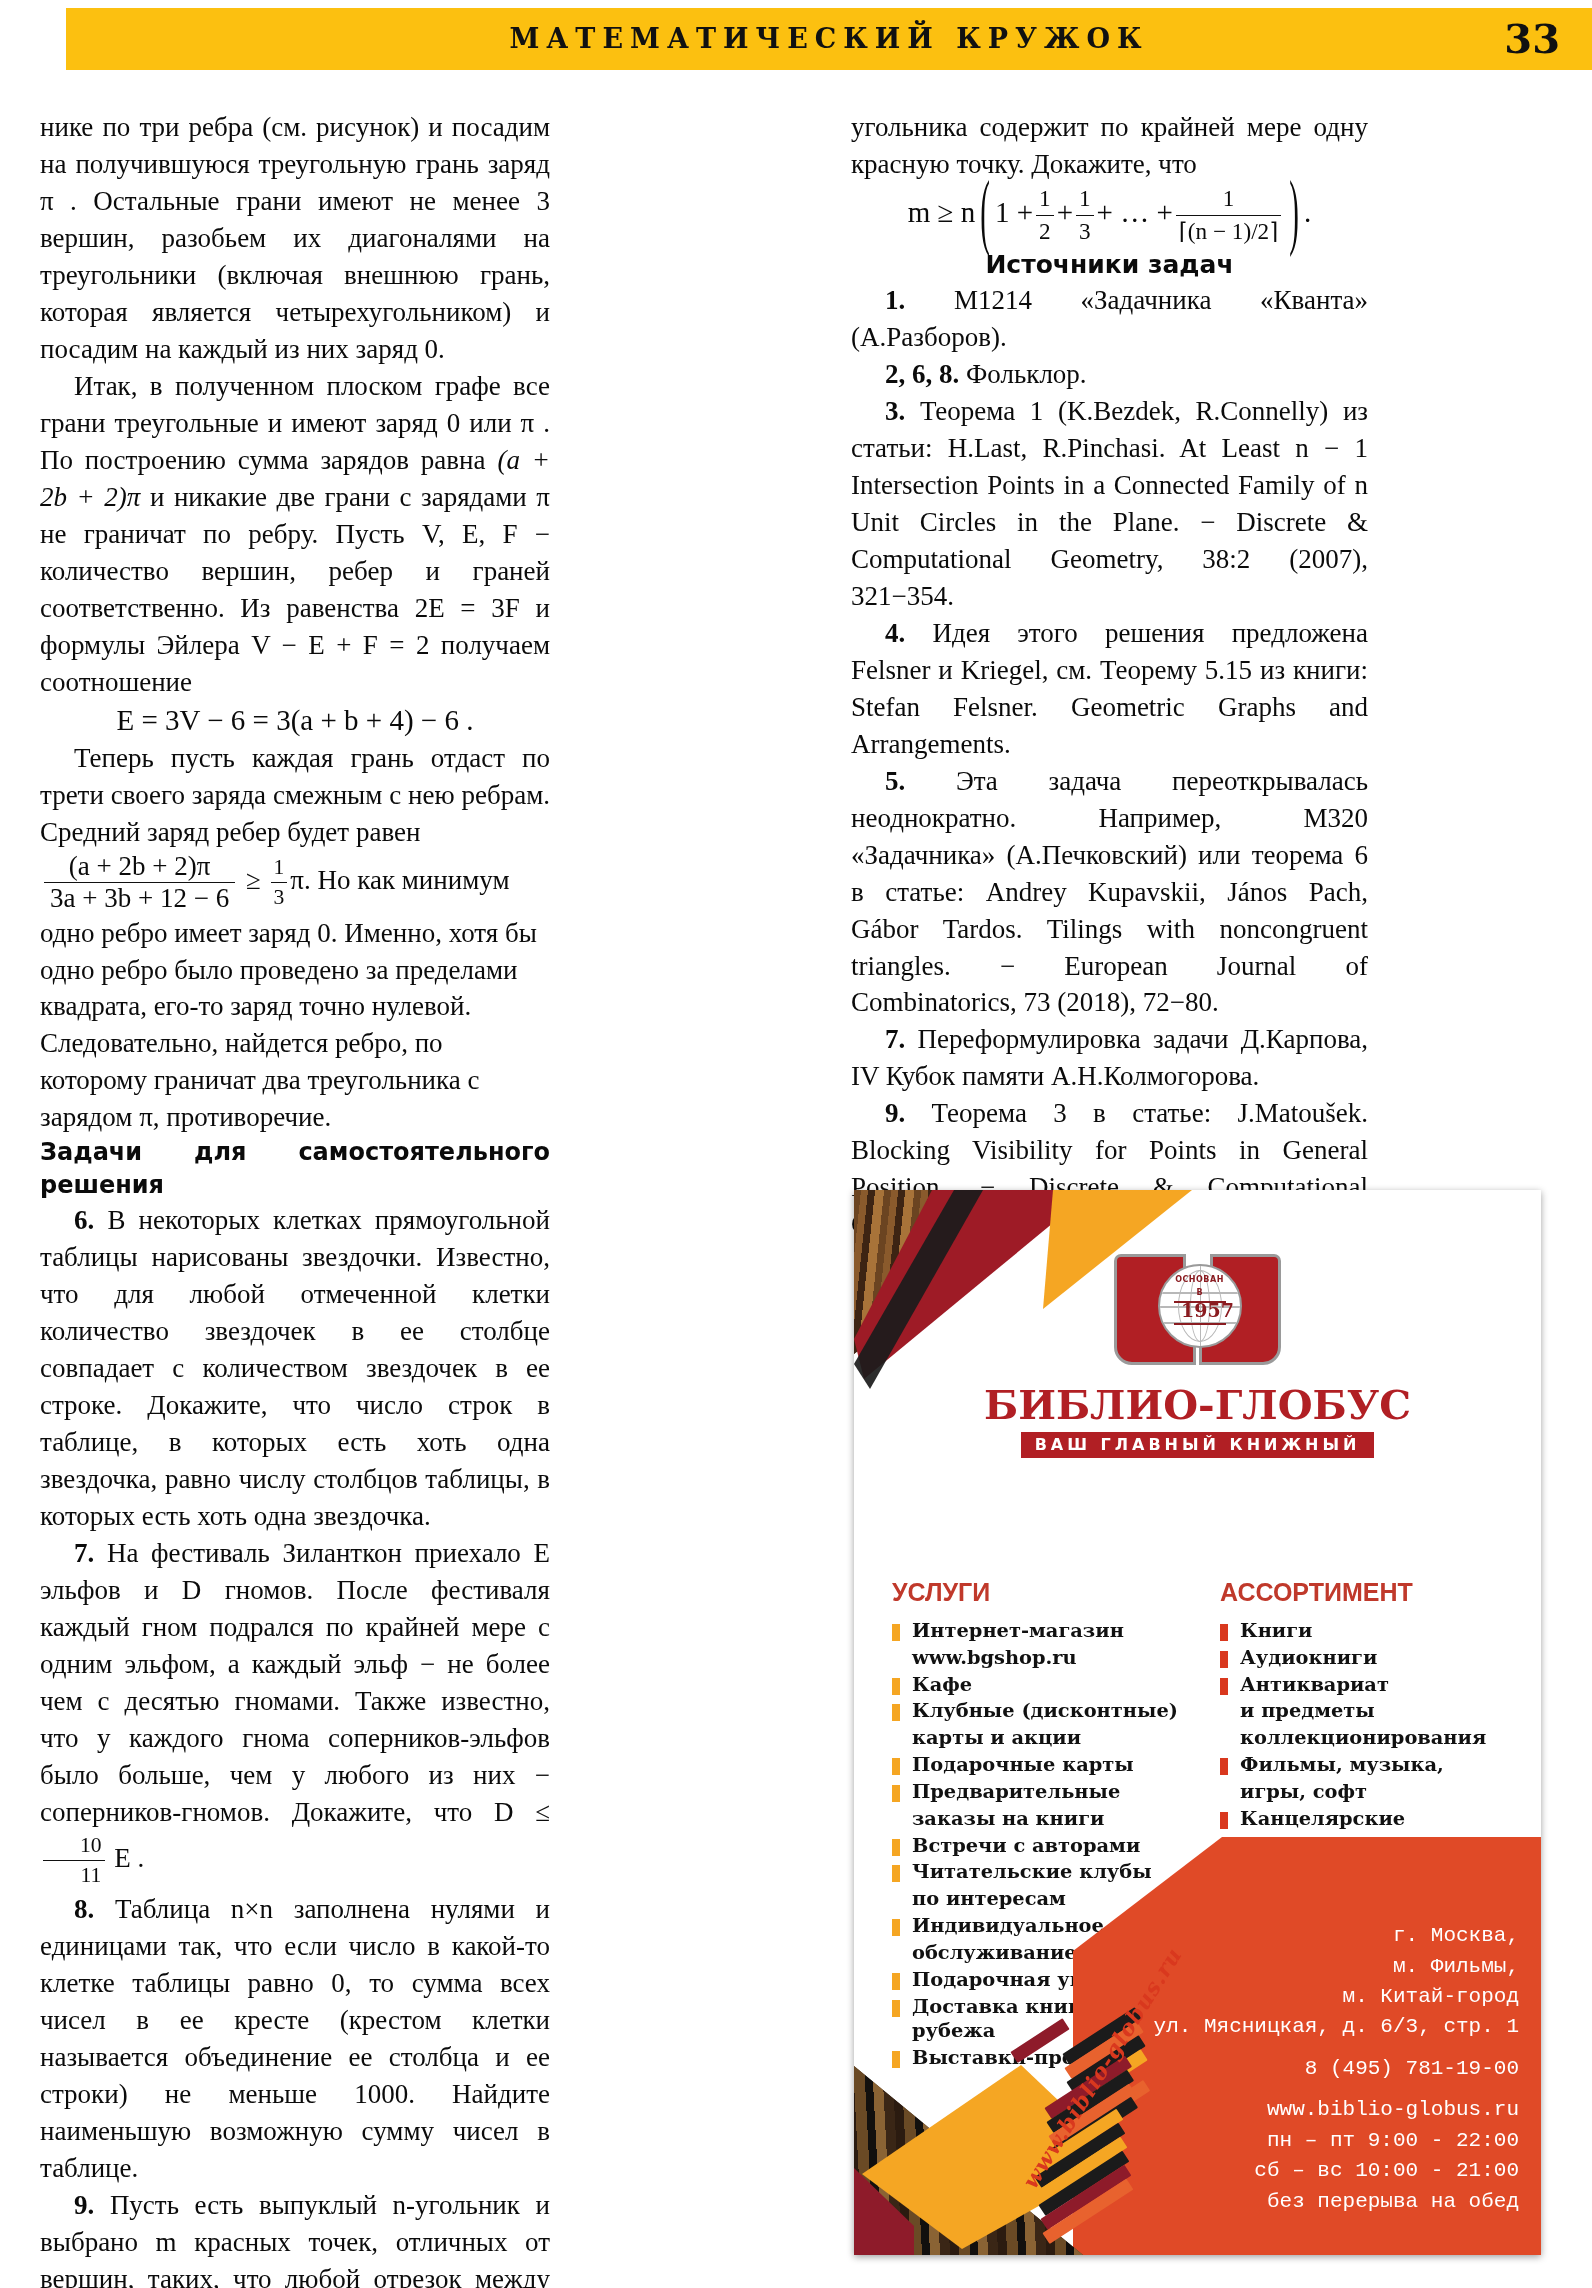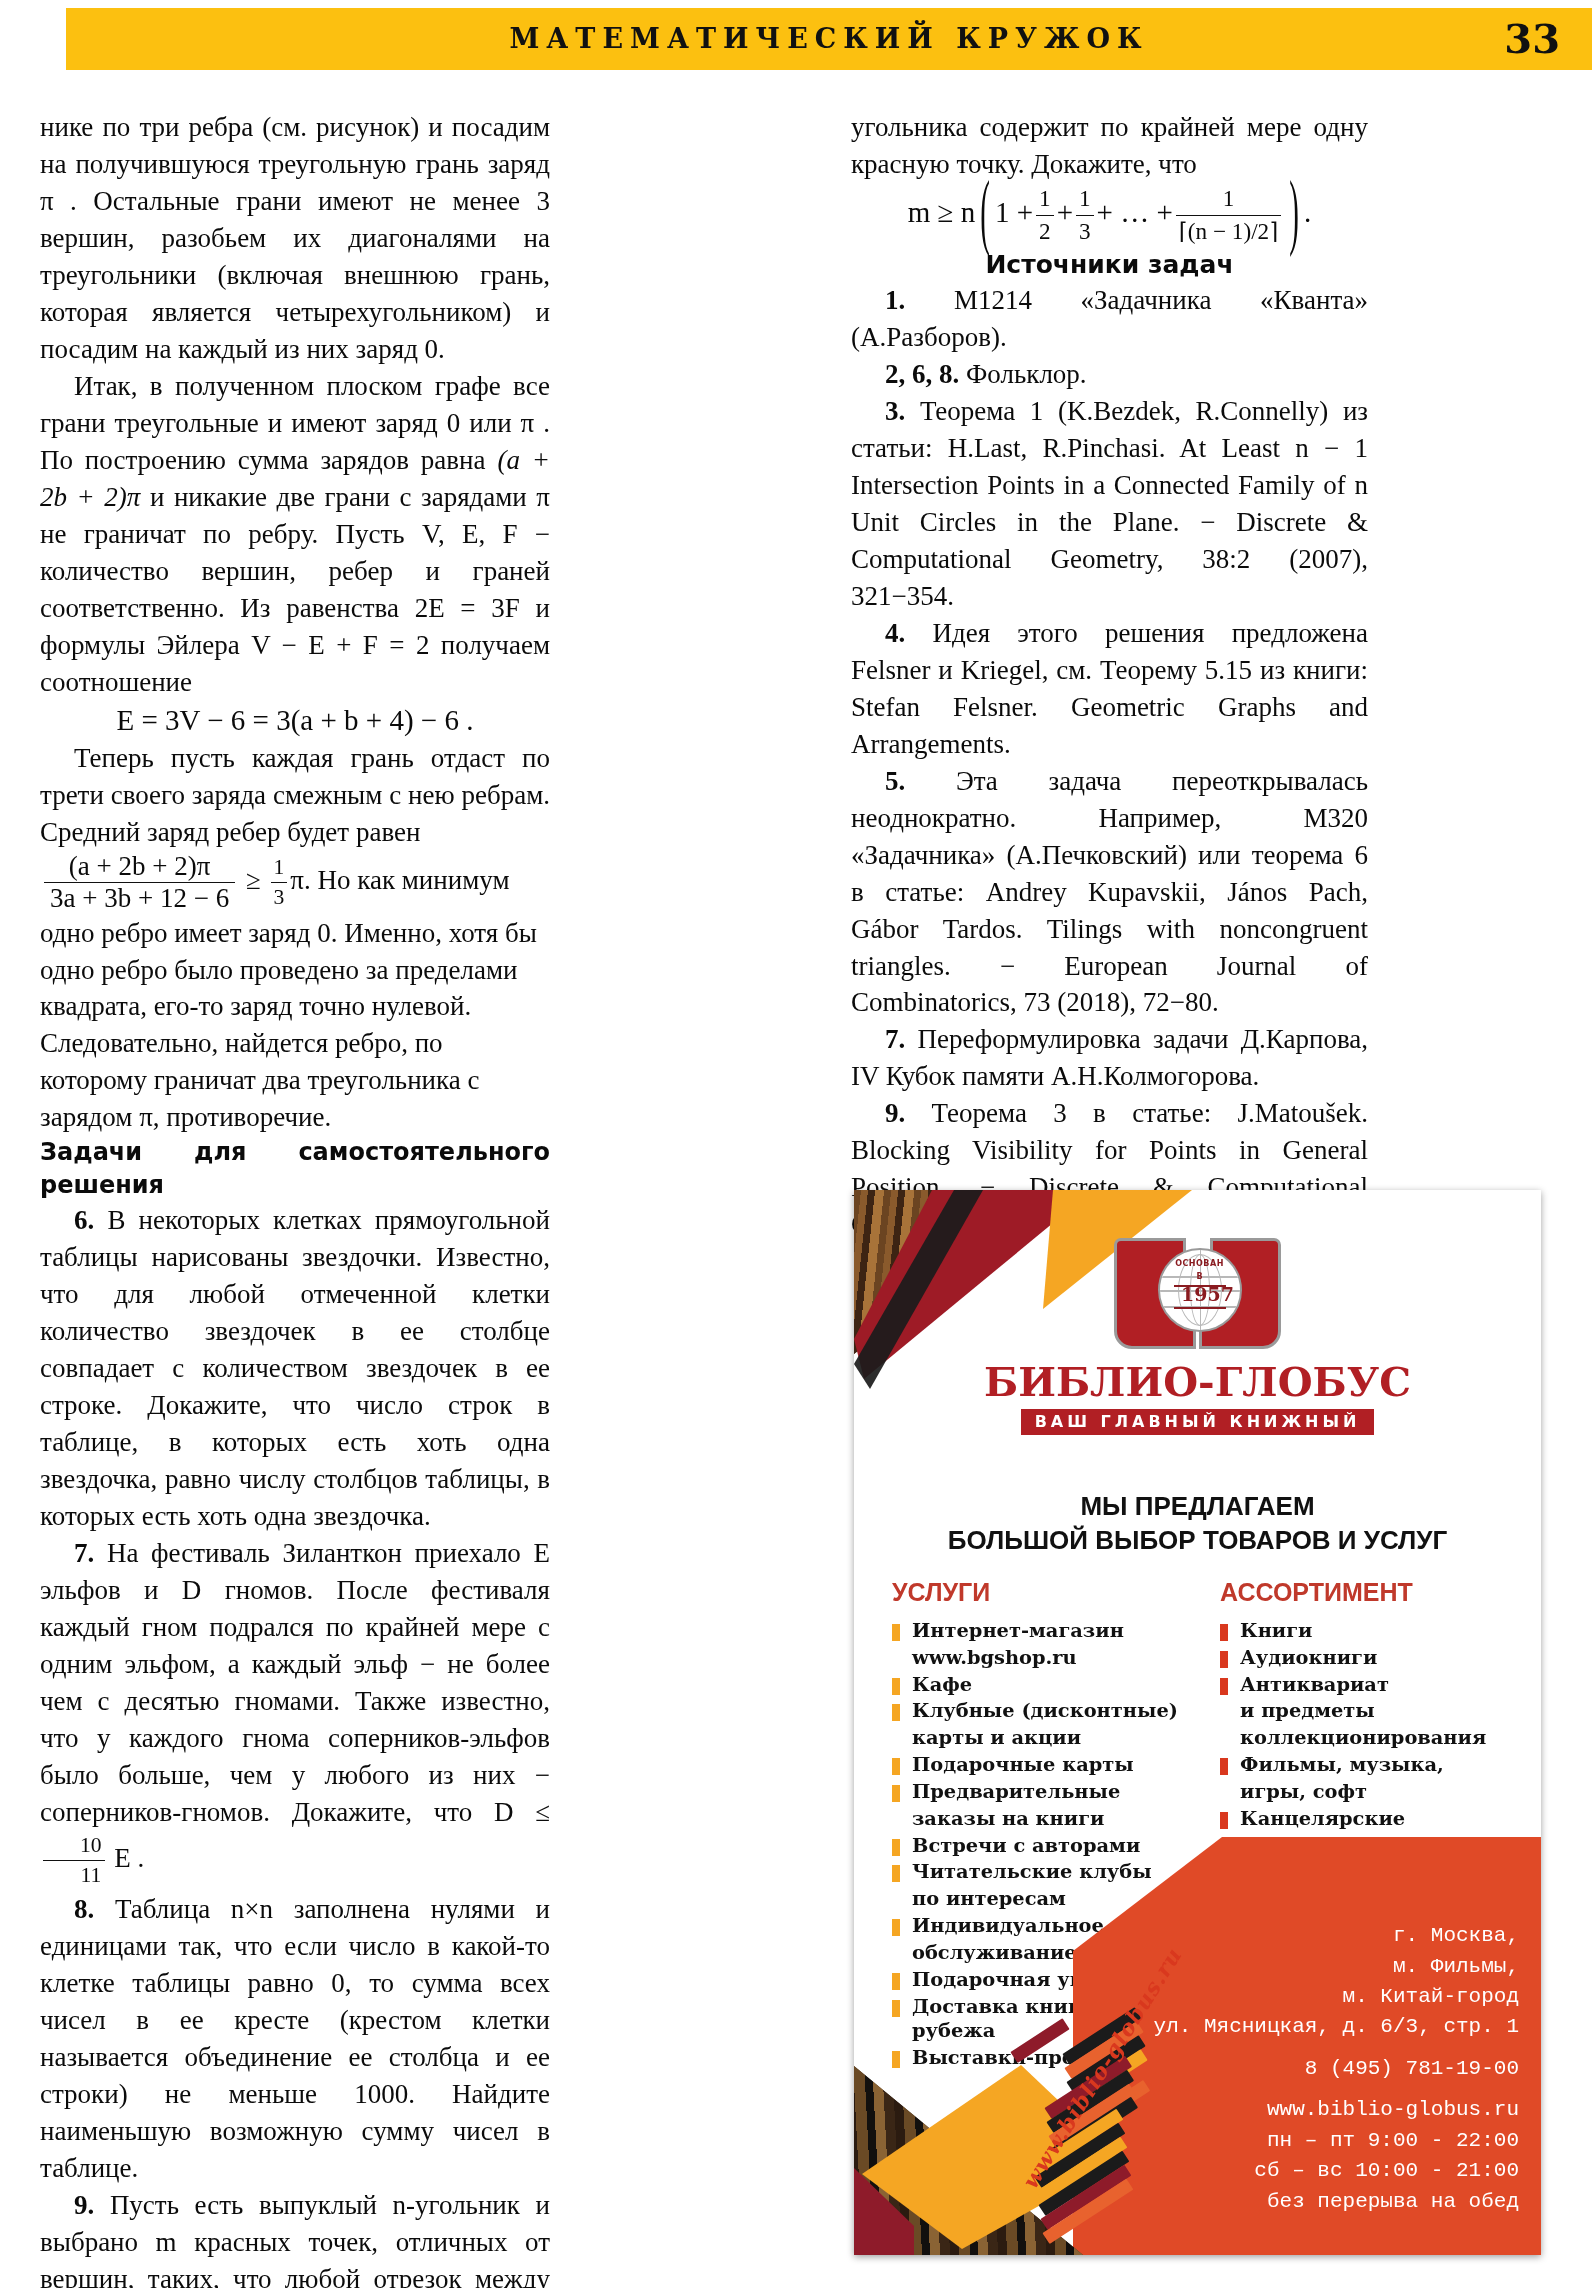--- a/index.html
+++ b/index.html
@@ -112,21 +112,21 @@
   .ad-tri-dark{
     position:absolute;left:0;top:0;width:259px;height:199px;
     background:#1b1b1b;
     clip-path:polygon(100px 0, 129px 0, 16px 199px, 0 174px);
     opacity:.92;
   }
 
   
   .logo-wrap{position:absolute;left:0;right:0;top:48px;text-align:center;}
   .logo-book{
-    width:167px;height:111px;margin:0 auto;position:relative;
+    width:167px;height:111px;margin:16px auto;position:relative;
   }
   .logo-book .lb{
     position:absolute;top:0;width:82px;height:111px;background:#B11F24;
     border:3px solid #9a9a9a;box-sizing:border-box;
   }
   .logo-book .lb.left{left:0;border-radius:7px 0 0 18px;}
   .logo-book .lb.right{right:0;border-radius:0 7px 18px 0;}
   .logo-book .notch{
     position:absolute;left:50%;top:0;width:30px;height:16px;margin-left:-15px;
     background:#ffffff;border-left:3px solid #9a9a9a;border-right:3px solid #9a9a9a;
@@ -372,24 +372,20 @@
             <div class="txt-b">В</div>
             <div class="yr-line" style="top:35px;"></div>
             <div class="txt-year">1957</div>
             <div class="yr-line" style="top:57px;"></div>
           </div>
         </div>
         <div class="logo-name">БИБЛИО-ГЛОБУС</div>
         <div class="logo-sub">ВАШ ГЛАВНЫЙ КНИЖНЫЙ</div>
       </div>
 
-      <div class="ad-tag">
-        <div>МЫ ПРЕДЛАГАЕМ</div>
-        <div>БОЛЬШОЙ ВЫБОР ТОВАРОВ И УСЛУГ</div>
-      </div>
 
       <div class="ad-cols">
         <div class="ad-col-left">
           <div class="ad-col-head">УСЛУГИ</div>
           <ul class="ad-list services">
             <li><span class="bullet"></span><span>Интернет-магазин</span></li>
             <li class="cont"><span>www.bgshop.ru</span></li>
             <li><span class="bullet"></span><span>Кафе</span></li>
             <li><span class="bullet"></span><span>Клубные (дисконтные)</span></li>
             <li class="cont"><span>карты и акции</span></li>

